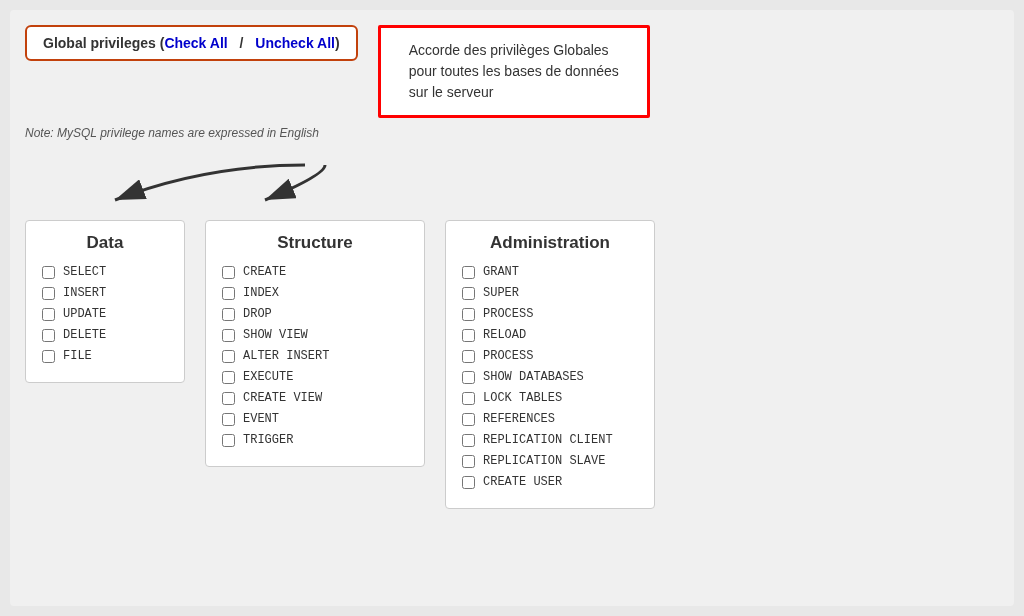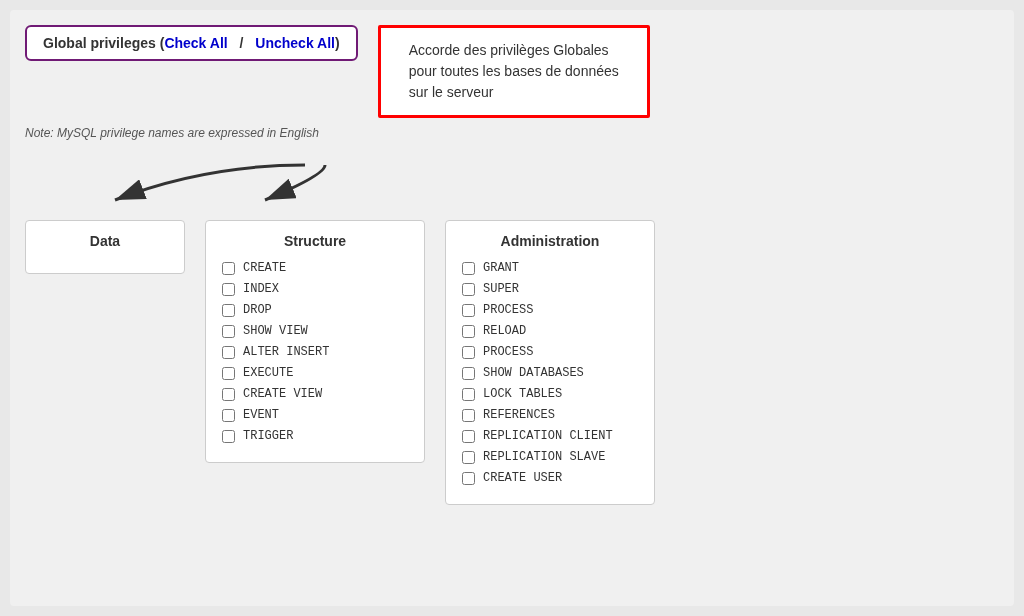--- a/index.html
+++ b/index.html
@@ -20,21 +20,21 @@
       height: 596px;
     }
     .header-row {
       display: flex;
       align-items: flex-start;
       margin-bottom: 8px;
       gap: 20px;
     }
     .global-privileges-btn {
       background: white;
-      border: 2px solid #701a75;
+      border: 2px solid #c2410c;
       border-radius: 6px;
       padding: 8px 16px;
       font-size: 14px;
       font-weight: bold;
       cursor: pointer;
       white-space: nowrap;
       color: #333;
     }
     .global-privileges-btn .check-all {
       color: #0000cc;
@@ -84,21 +84,21 @@
       min-width: 160px;
     }
     .privilege-box.structure-box {
       min-width: 220px;
     }
     .privilege-box.admin-box {
       min-width: 210px;
     }
     .box-header {
       font-weight: bold;
-      font-size: 14px;
+      font-size: 17px;
       text-align: center;
       margin-bottom: 12px;
       color: #333;
     }
     .checkbox-item {
       display: flex;
       align-items: center;
       gap: 8px;
       margin-bottom: 7px;
       font-size: 12px;
@@ -149,20 +149,42 @@
       <path d="M 280 10 Q 180 10 90 45" stroke="#333" stroke-width="3" fill="none" marker-end="url(#arrowhead1)"></path>
 
       <path d="M 300 10 Q 300 20 240 45" stroke="#333" stroke-width="3" fill="none" marker-end="url(#arrowhead2)"></path>
     </svg>
   </div>
 
   <div class="columns-row">
 
     <div class="privilege-box">
       <div class="box-header">Data</div>
+      <div>
+        <div class="checkbox-item">
+          <input type="checkbox" style="">
+          <span>SELECT</span>
+        </div>
+        <div class="checkbox-item">
+          <input type="checkbox" style="">
+          <span>INSERT</span>
+        </div>
+        <div class="checkbox-item">
+          <input type="checkbox" style="">
+          <span>UPDATE</span>
+        </div>
+        <div class="checkbox-item">
+          <input type="checkbox" style="">
+          <span>DELETE</span>
+        </div>
+        <div class="checkbox-item">
+          <input type="checkbox" style="">
+          <span>FILE</span>
+        </div>
+      </div>
     </div>
 
     <div class="privilege-box structure-box">
       <div class="box-header">Structure</div>
       <div>
         <div class="checkbox-item">
           <input type="checkbox" style="">
           <span>CREATE</span>
         </div>
         <div class="checkbox-item">

